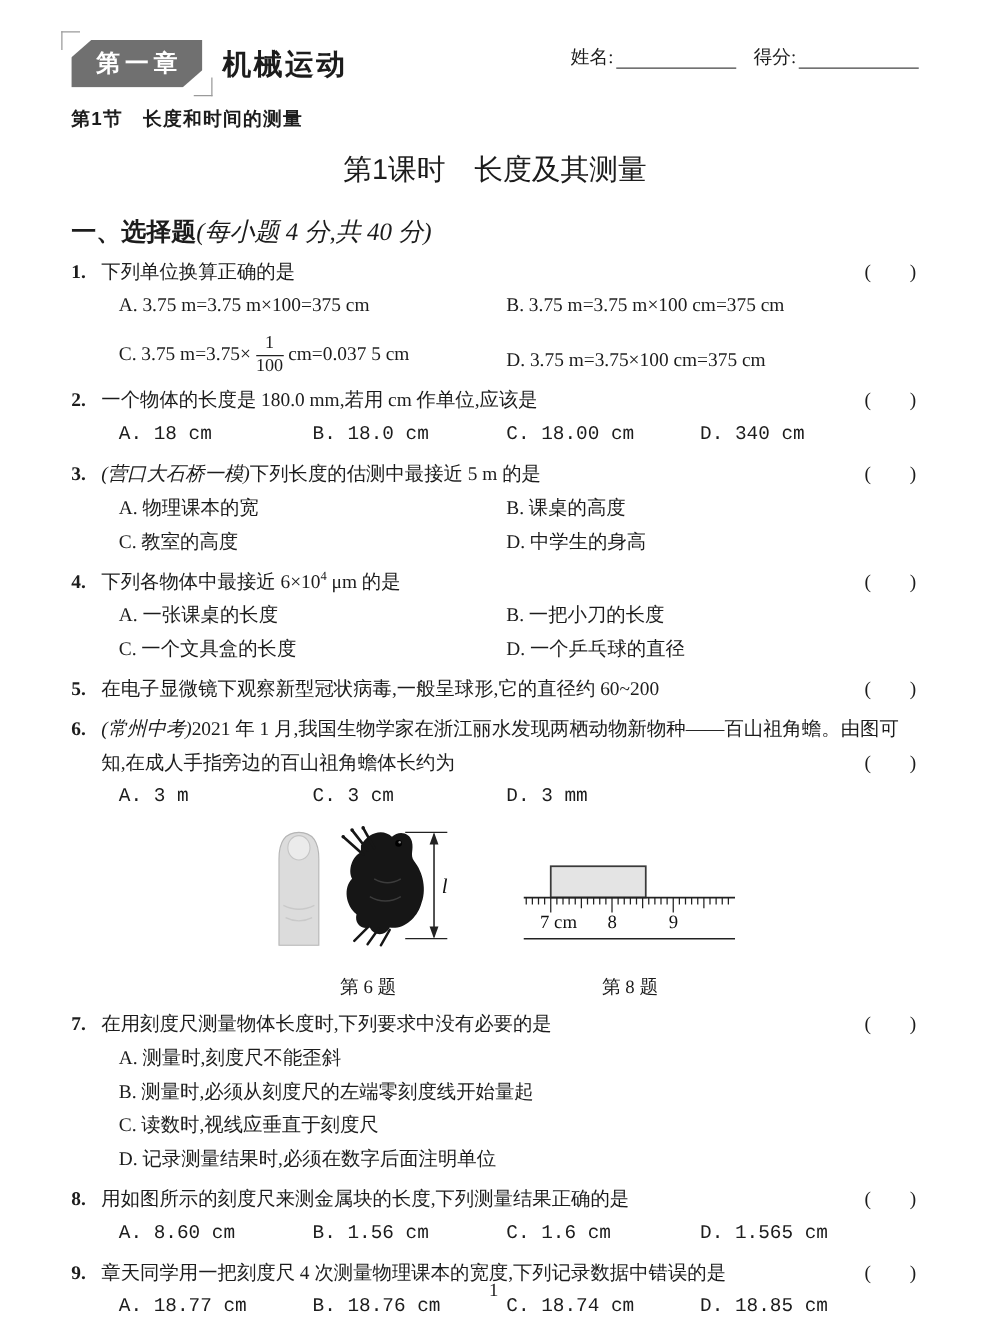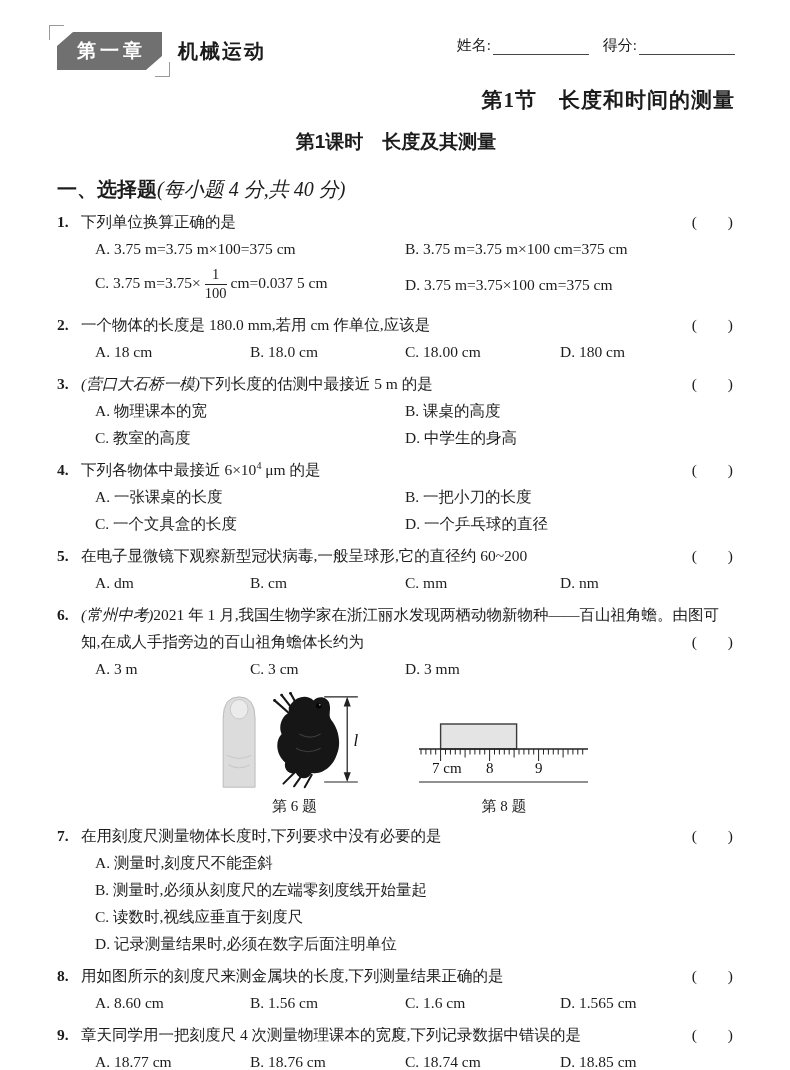--- a/index.html
+++ b/index.html
@@ -25,61 +25,61 @@
     font-weight:bold; font-size:19px; letter-spacing:4px;
     padding:6px 16px 6px 20px;
     clip-path:polygon(16px 0, 100% 0, 100% calc(100% - 14px), calc(100% - 16px) 100%, 0 100%, 0 14px);
   }
   .corner-tl, .corner-br { position:absolute; width:15px; height:15px; }
   .corner-tl { left:-8px; top:-7px; border-left:1.5px solid #9a9a9a; border-top:1.5px solid #9a9a9a; }
   .corner-br { right:-8px; bottom:-7px; border-right:1.5px solid #9a9a9a; border-bottom:1.5px solid #9a9a9a; }
   .chapter-title {
     margin-left:16px;
     font-family:"Liberation Sans","DejaVu Sans",sans-serif;
-    font-weight:bold; font-size:20px; letter-spacing:2px;
+    font-weight:bold; font-size:23px; letter-spacing:2px;
   }
   .name-score { padding-top:4px; font-size:15px; }
   .blank-line { display:inline-block; width:96px; border-bottom:1.3px solid #444; height:1.05em; margin:0 14px 0 2px; vertical-align:bottom; }
   .blank-line.last { margin-right:0; }
   
   .sec-title {
-    text-align:right; margin-top:10px;
-    font-family:Liberation Serif, serif;
-    font-weight:bold; font-size:21px; letter-spacing:1px;
+    text-align:left; margin-top:10px;
+    font-family:Liberation Sans, sans-serif;
+    font-weight:bold; font-size:15px; letter-spacing:1px;
   }
   .lesson-title {
     text-align:center; margin-top:15px;
     font-family:"Liberation Sans","DejaVu Sans",sans-serif;
-    font-weight:bold; font-size:19px;
+    font-weight:normal; font-size:23px;
   }
   
   .part-head { margin-top:21px; font-size:20px; }
   .part-label { font-family:"Liberation Sans","DejaVu Sans",sans-serif; font-weight:bold; }
   .part-note { font-style:italic; }
   
   .q { margin-top:5px; }
   .q-line { position:relative; padding-left:24px; line-height:27px; }
   .q-num { display:inline-block; width:24px; margin-left:-24px; font-weight:bold; }
   .q-source { font-style:italic; }
   .bracket { position:absolute; right:2px; bottom:0; }
   .opts { margin-left:38px; line-height:27px; }
-  .cols4 { display:flex; }
+  .cols4 { display:flex;font-family:Liberation Mono, monospace; }
   .cols4 .opt { width:155px; }
   .cols2 .opt { display:inline-block; width:310px; vertical-align:top; }
   .stack .opt { display:block; }
-  .frac-row { display:flex; align-items:center; min-height:44px; }
+  .frac-row { display:flex; align-items:flex-end; min-height:44px; }
   .frac-row .optc { width:310px; }
   .frac { display:inline-block; vertical-align:middle; text-align:center; margin:0 4px; line-height:1.1; font-size:14.5px; }
   .frac .fnum { display:block; border-bottom:1.1px solid #222; padding:0 4px 1px; }
   .frac .fden { display:block; padding-top:1px; }
   sup { font-size:10px; vertical-align:super; line-height:0; }
   
   .figs { display:flex; align-items:flex-end; margin-left:150px; margin-top:6px; gap:36px; }
   .fig { text-align:center; }
-  .fig-caption { line-height:22px; margin-top:2px; font-size:15px; }
+  .fig-caption { line-height:22px; margin-top:16px; font-size:15px; }
   
   .page-num { position:absolute; left:0; right:0; bottom:28px; text-align:center; font-size:15px; }
 </style>
 </head>
 <body>
 
 <div class="page">
 
   <div class="header-row">
     <div class="chapter-wrap">
@@ -118,21 +118,21 @@
 
   <div class="q">
     <div class="q-line">
       <span class="q-num">2.</span><span>一个物体的长度是 180.0 mm,若用 cm 作单位,应该是</span>
       <span class="bracket">(　　)</span>
     </div>
     <div class="opts cols4">
       <span class="opt">A. 18 cm</span>
       <span class="opt">B. 18.0 cm</span>
       <span class="opt">C. 18.00 cm</span>
-      <span class="opt">D. 180 cm</span>
+      <span class="opt">D. 340 cm</span>
     </div>
   </div>
 
   <div class="q">
     <div class="q-line">
       <span class="q-num">3.</span><span class="q-source">(营口大石桥一模)</span><span>下列长度的估测中最接近 5 m 的是</span>
       <span class="bracket">(　　)</span>
     </div>
     <div class="opts cols2">
       <span class="opt">A. 物理课本的宽</span><span class="opt">B. 课桌的高度</span><span class="opt">C. 教室的高度</span><span class="opt">D. 中学生的身高</span>
@@ -146,26 +146,20 @@
     </div>
     <div class="opts cols2">
       <span class="opt">A. 一张课桌的长度</span><span class="opt">B. 一把小刀的长度</span><span class="opt">C. 一个文具盒的长度</span><span class="opt">D. 一个乒乓球的直径</span>
     </div>
   </div>
 
   <div class="q">
     <div class="q-line">
       <span class="q-num">5.</span><span>在电子显微镜下观察新型冠状病毒,一般呈球形,它的直径约 60~200</span>
       <span class="bracket">(　　)</span>
-    </div>
-    <div class="opts cols4">
-      <span class="opt">A. dm</span>
-      <span class="opt">B. cm</span>
-      <span class="opt">C. mm</span>
-      <span class="opt">D. nm</span>
     </div>
   </div>
 
   <div class="q">
     <div class="q-line">
       <span class="q-num">6.</span><span class="q-source">(常州中考)</span><span>2021 年 1 月,我国生物学家在浙江丽水发现两栖动物新物种——百山祖角蟾。由图可知,在成人手指旁边的百山祖角蟾体长约为</span>
       <span class="bracket">(　　)</span>
     </div>
     <div class="opts cols4">
       <span class="opt">A. 3 m</span>

